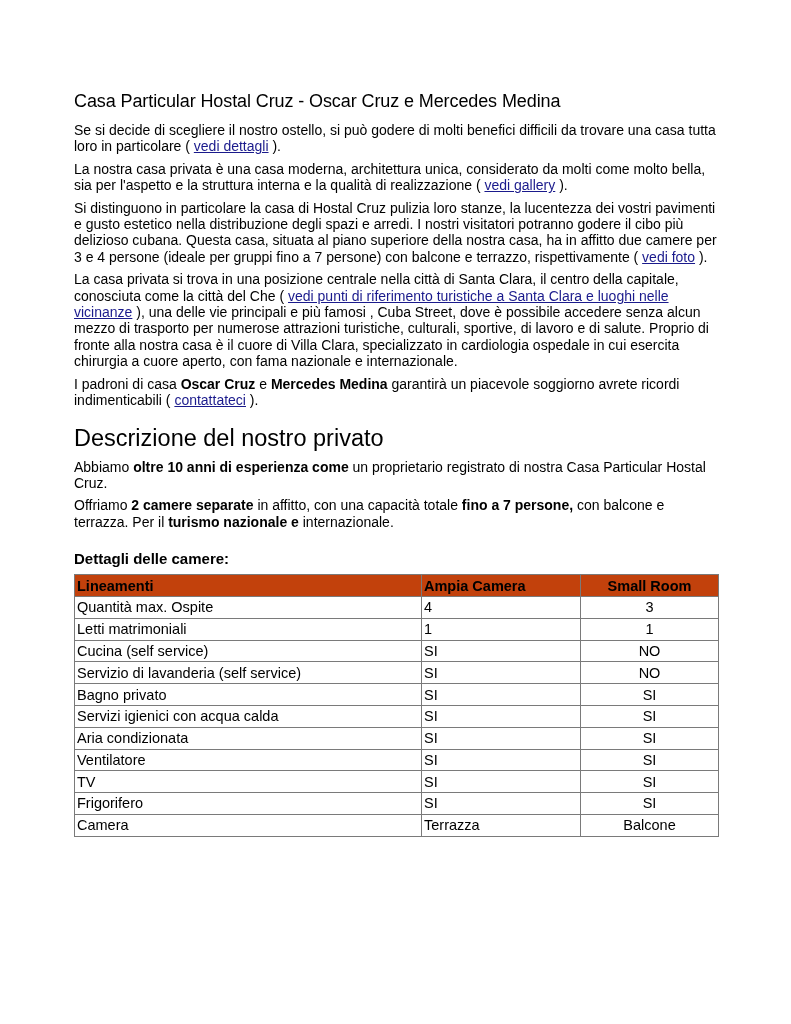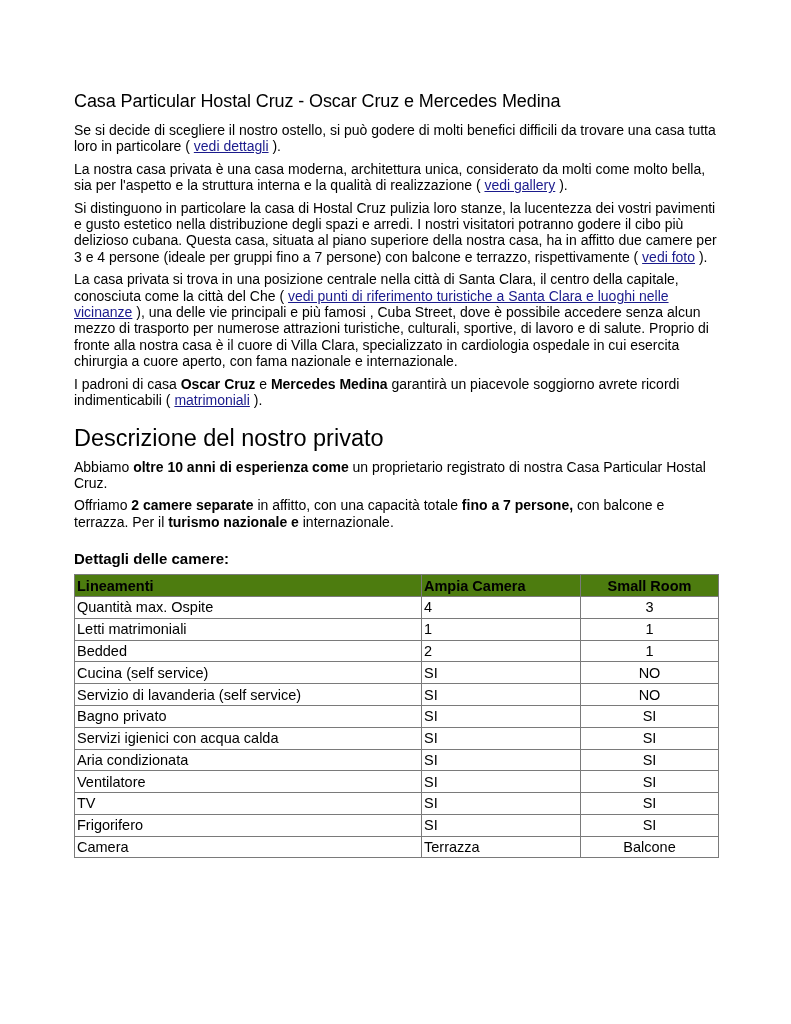--- a/index.html
+++ b/index.html
@@ -6,40 +6,40 @@
   body { width: 791px; height: 1024px; position: relative; overflow: hidden;
          font-family: "Liberation Sans", sans-serif; color: #000; }
   .page { position: absolute; left: 74px; top: 86px; width: 645px; }
   h1 { font-weight: normal; font-size: 18px; margin: 0 0 6px 0; line-height: 30px; letter-spacing: -0.1px; }
   h2 { font-weight: normal; font-size: 23.5px; margin: 14px 0 6px 0; line-height: 30px; }
   p { font-size: 14px; line-height: 16.4px; margin: 0 0 6px 0; }
   a { color: #1a1a8c; text-decoration: underline; }
   h3 { font-size: 15px; font-weight: bold; margin: 20px 0 6px 0; line-height: 18px; }
   table { border-collapse: collapse; width: 645px; font-size: 14.5px; }
   th, td { border: 1px solid #7a7a7a; padding: 0 2px; height: 20.8px; line-height: 20px; }
-  th { background: #4d7c0f; font-weight: bold; }
+  th { background: #c2410c; font-weight: bold; }
   th.c0, td.c0 { text-align: left; width: 342px; }
   th.c1, td.c1 { text-align: left; width: 154px; }
   th.c2, td.c2 { text-align: center; }
 </style>
 </head>
 <body>
 
 <div class="page">
   <h1>Casa Particular Hostal Cruz - Oscar Cruz e Mercedes Medina</h1>
 
   <p><span>Se si decide di scegliere il nostro ostello, si può godere di molti benefici difficili da trovare una casa tutta loro in particolare ( </span><a href="#">vedi dettagli</a><span> ).</span></p>
 
   <p><span>La nostra casa privata è una casa moderna, architettura unica, considerato da molti come molto bella, sia per l'aspetto e la struttura interna e la qualità di realizzazione ( </span><a href="#">vedi gallery</a><span> ).</span></p>
 
   <p><span>Si distinguono in particolare la casa di Hostal Cruz pulizia loro stanze, la lucentezza dei vostri pavimenti e gusto estetico nella distribuzione degli spazi e arredi. I nostri visitatori potranno godere il cibo più delizioso cubana. Questa casa, situata al piano superiore della nostra casa, ha in affitto due camere per 3 e 4 persone (ideale per gruppi fino a 7 persone) con balcone e terrazzo, rispettivamente ( </span><a href="#">vedi foto</a><span> ).</span></p>
 
   <p><span>La casa privata si trova in una posizione centrale nella città di Santa Clara, il centro della capitale, conosciuta come la città del Che ( </span><a href="#">vedi punti di riferimento turistiche a Santa Clara e luoghi nelle vicinanze</a><span> ), una delle vie principali e più famosi , Cuba Street, dove è possibile accedere senza alcun mezzo di trasporto per numerose attrazioni turistiche, culturali, sportive, di lavoro e di salute. Proprio di fronte alla nostra casa è il cuore di Villa Clara, specializzato in cardiologia ospedale in cui esercita chirurgia a cuore aperto, con fama nazionale e internazionale.</span></p>
 
-  <p><span>I padroni di casa </span><b>Oscar Cruz</b><span> e </span><b>Mercedes Medina</b><span> garantirà un piacevole soggiorno avrete ricordi indimenticabili ( </span><a href="#">matrimoniali</a><span> ).</span></p>
+  <p><span>I padroni di casa </span><b>Oscar Cruz</b><span> e </span><b>Mercedes Medina</b><span> garantirà un piacevole soggiorno avrete ricordi indimenticabili ( </span><a href="#">contattateci</a><span> ).</span></p>
 
   <h2>Descrizione del nostro privato</h2>
 
   <p><span>Abbiamo </span><b>oltre 10 anni di esperienza come</b><span> un proprietario registrato di nostra Casa Particular Hostal Cruz.</span></p>
 
   <p><span>Offriamo </span><b>2 camere separate</b><span> in affitto, con una capacità totale </span><b>fino a 7 persone,</b><span> con balcone e terrazza. Per il </span><b>turismo nazionale e</b><span> internazionale.</span></p>
 
   <h3>Dettagli delle camere:</h3>
 
   <table>
@@ -52,25 +52,20 @@
     </thead>
     <tbody id="table-body">
         <tr>
           <td class="c0">Quantità max. Ospite</td>
           <td class="c1">4</td>
           <td class="c2">3</td>
         </tr>
         <tr>
           <td class="c0">Letti matrimoniali</td>
           <td class="c1">1</td>
-          <td class="c2">1</td>
-        </tr>
-        <tr>
-          <td class="c0">Bedded</td>
-          <td class="c1">2</td>
           <td class="c2">1</td>
         </tr>
         <tr>
           <td class="c0">Cucina (self service)</td>
           <td class="c1">SI</td>
           <td class="c2">NO</td>
         </tr>
         <tr>
           <td class="c0">Servizio di lavanderia (self service)</td>
           <td class="c1">SI</td>

